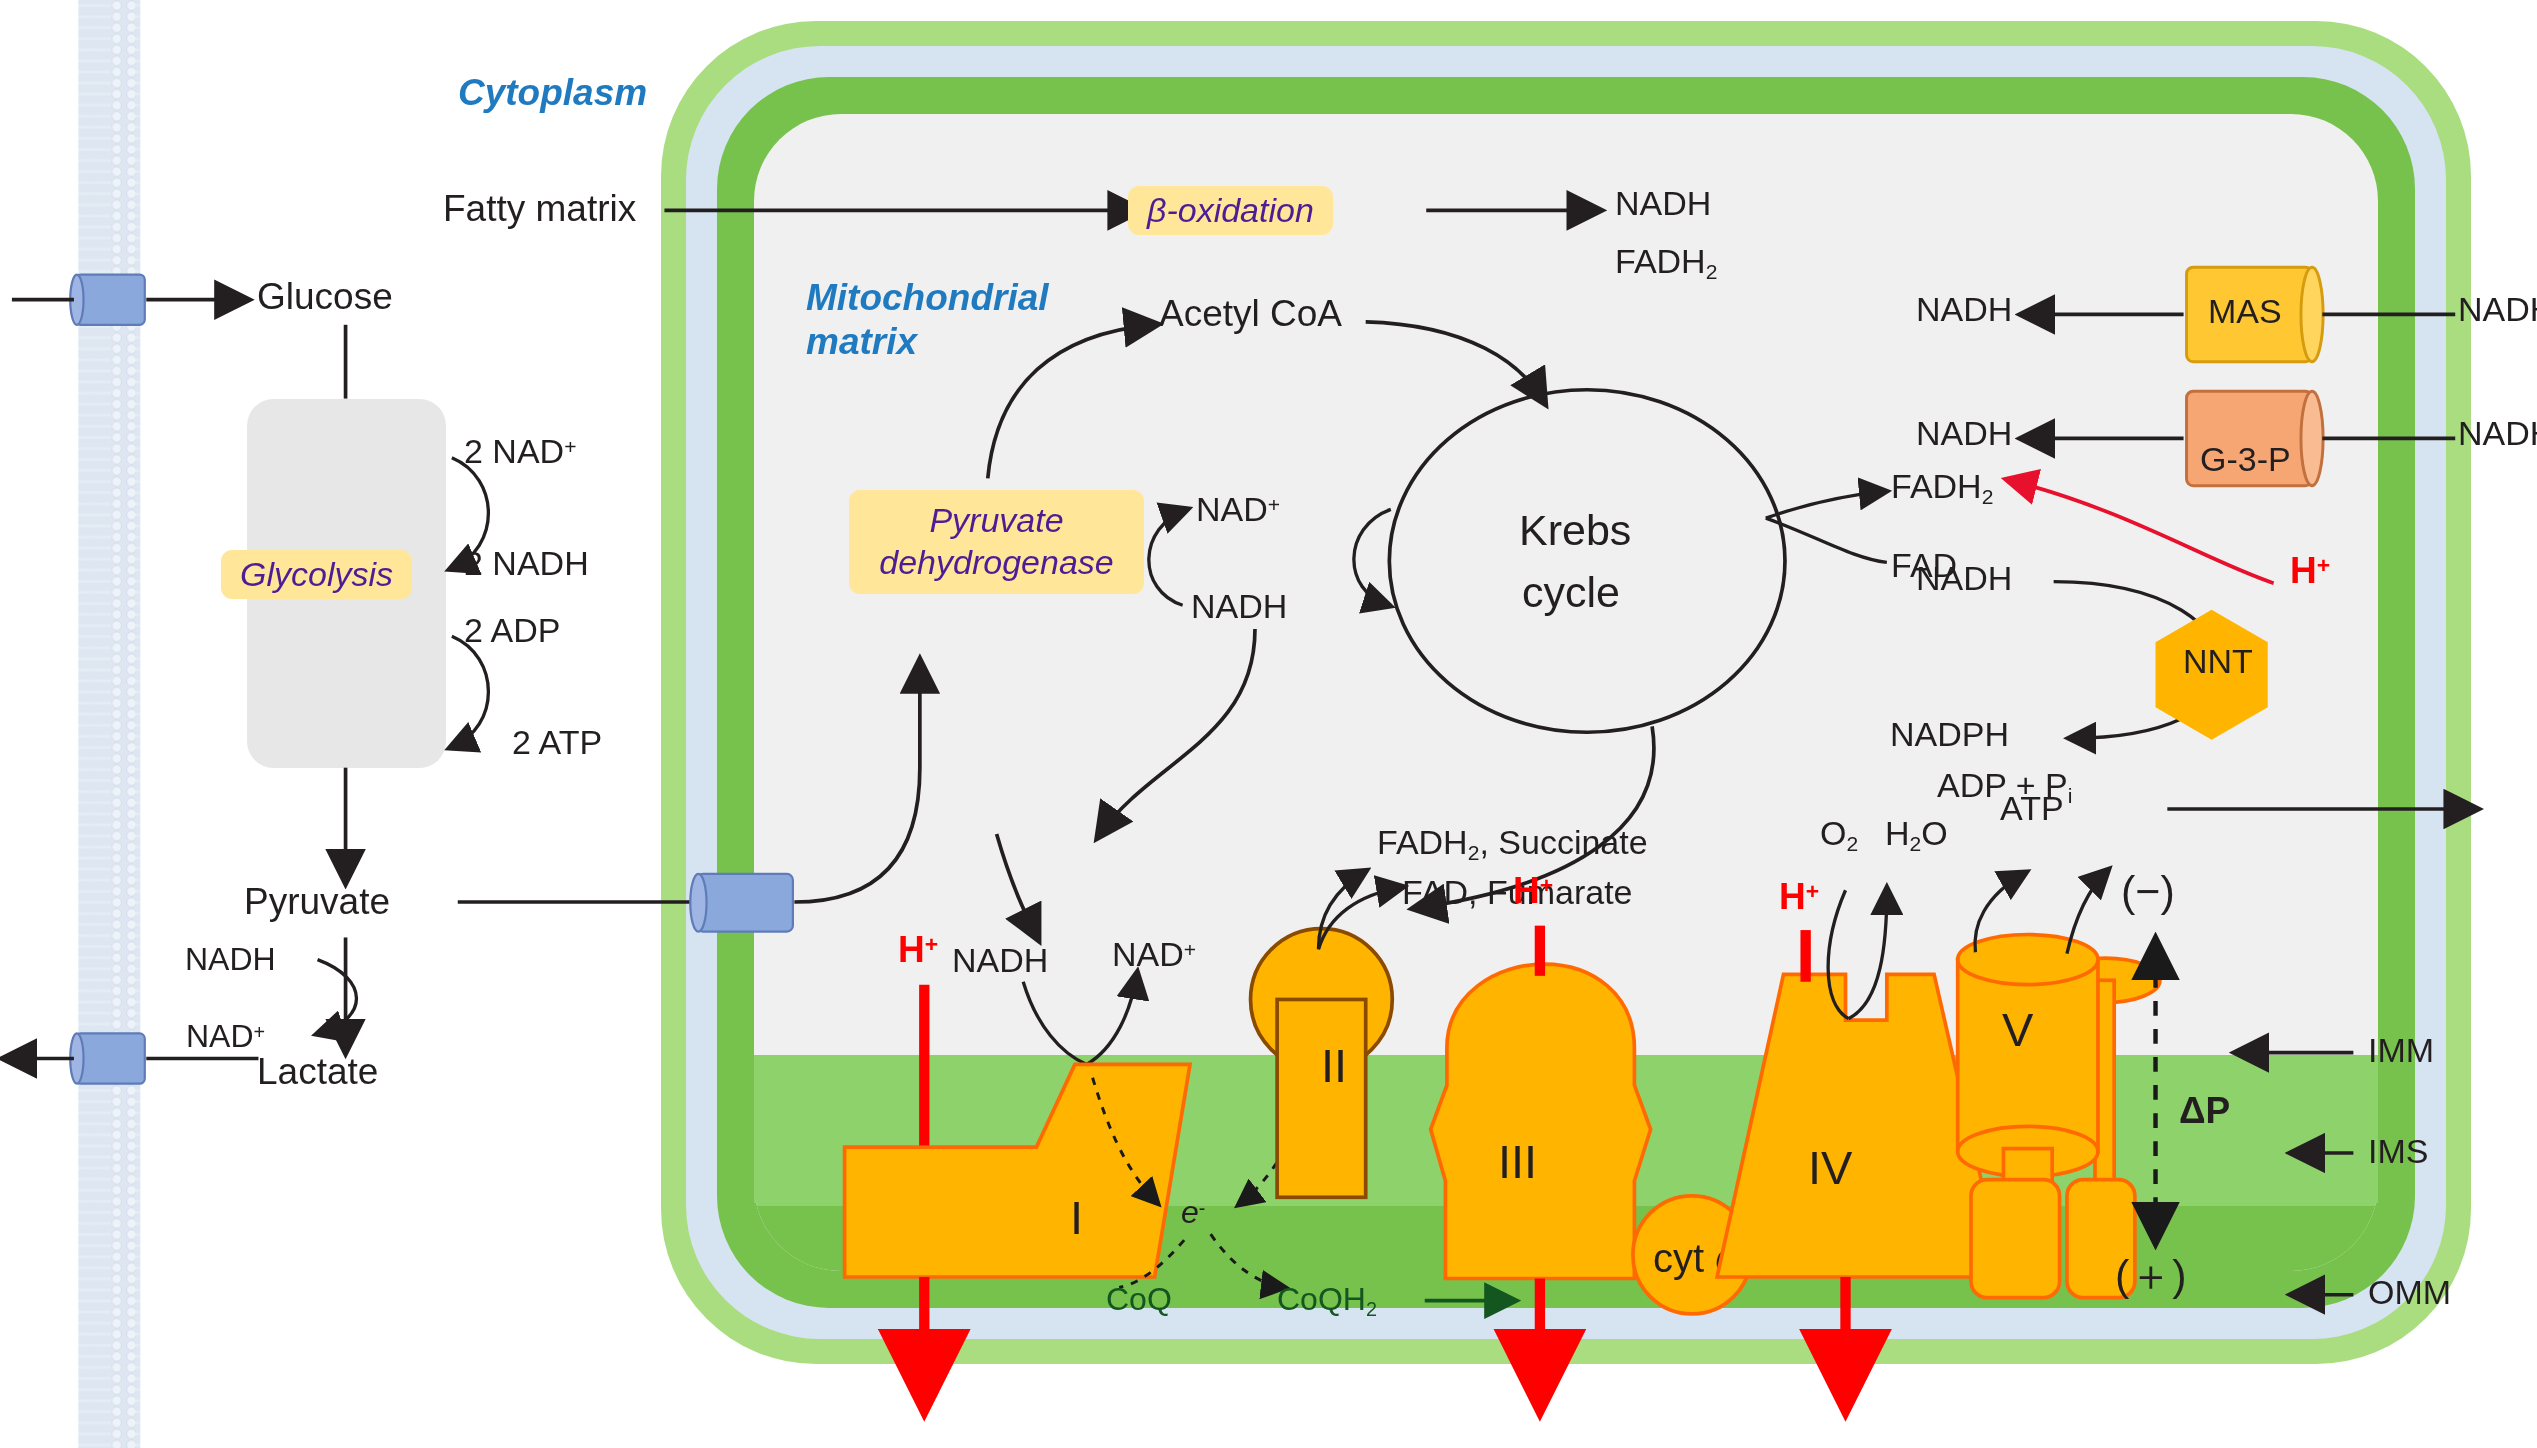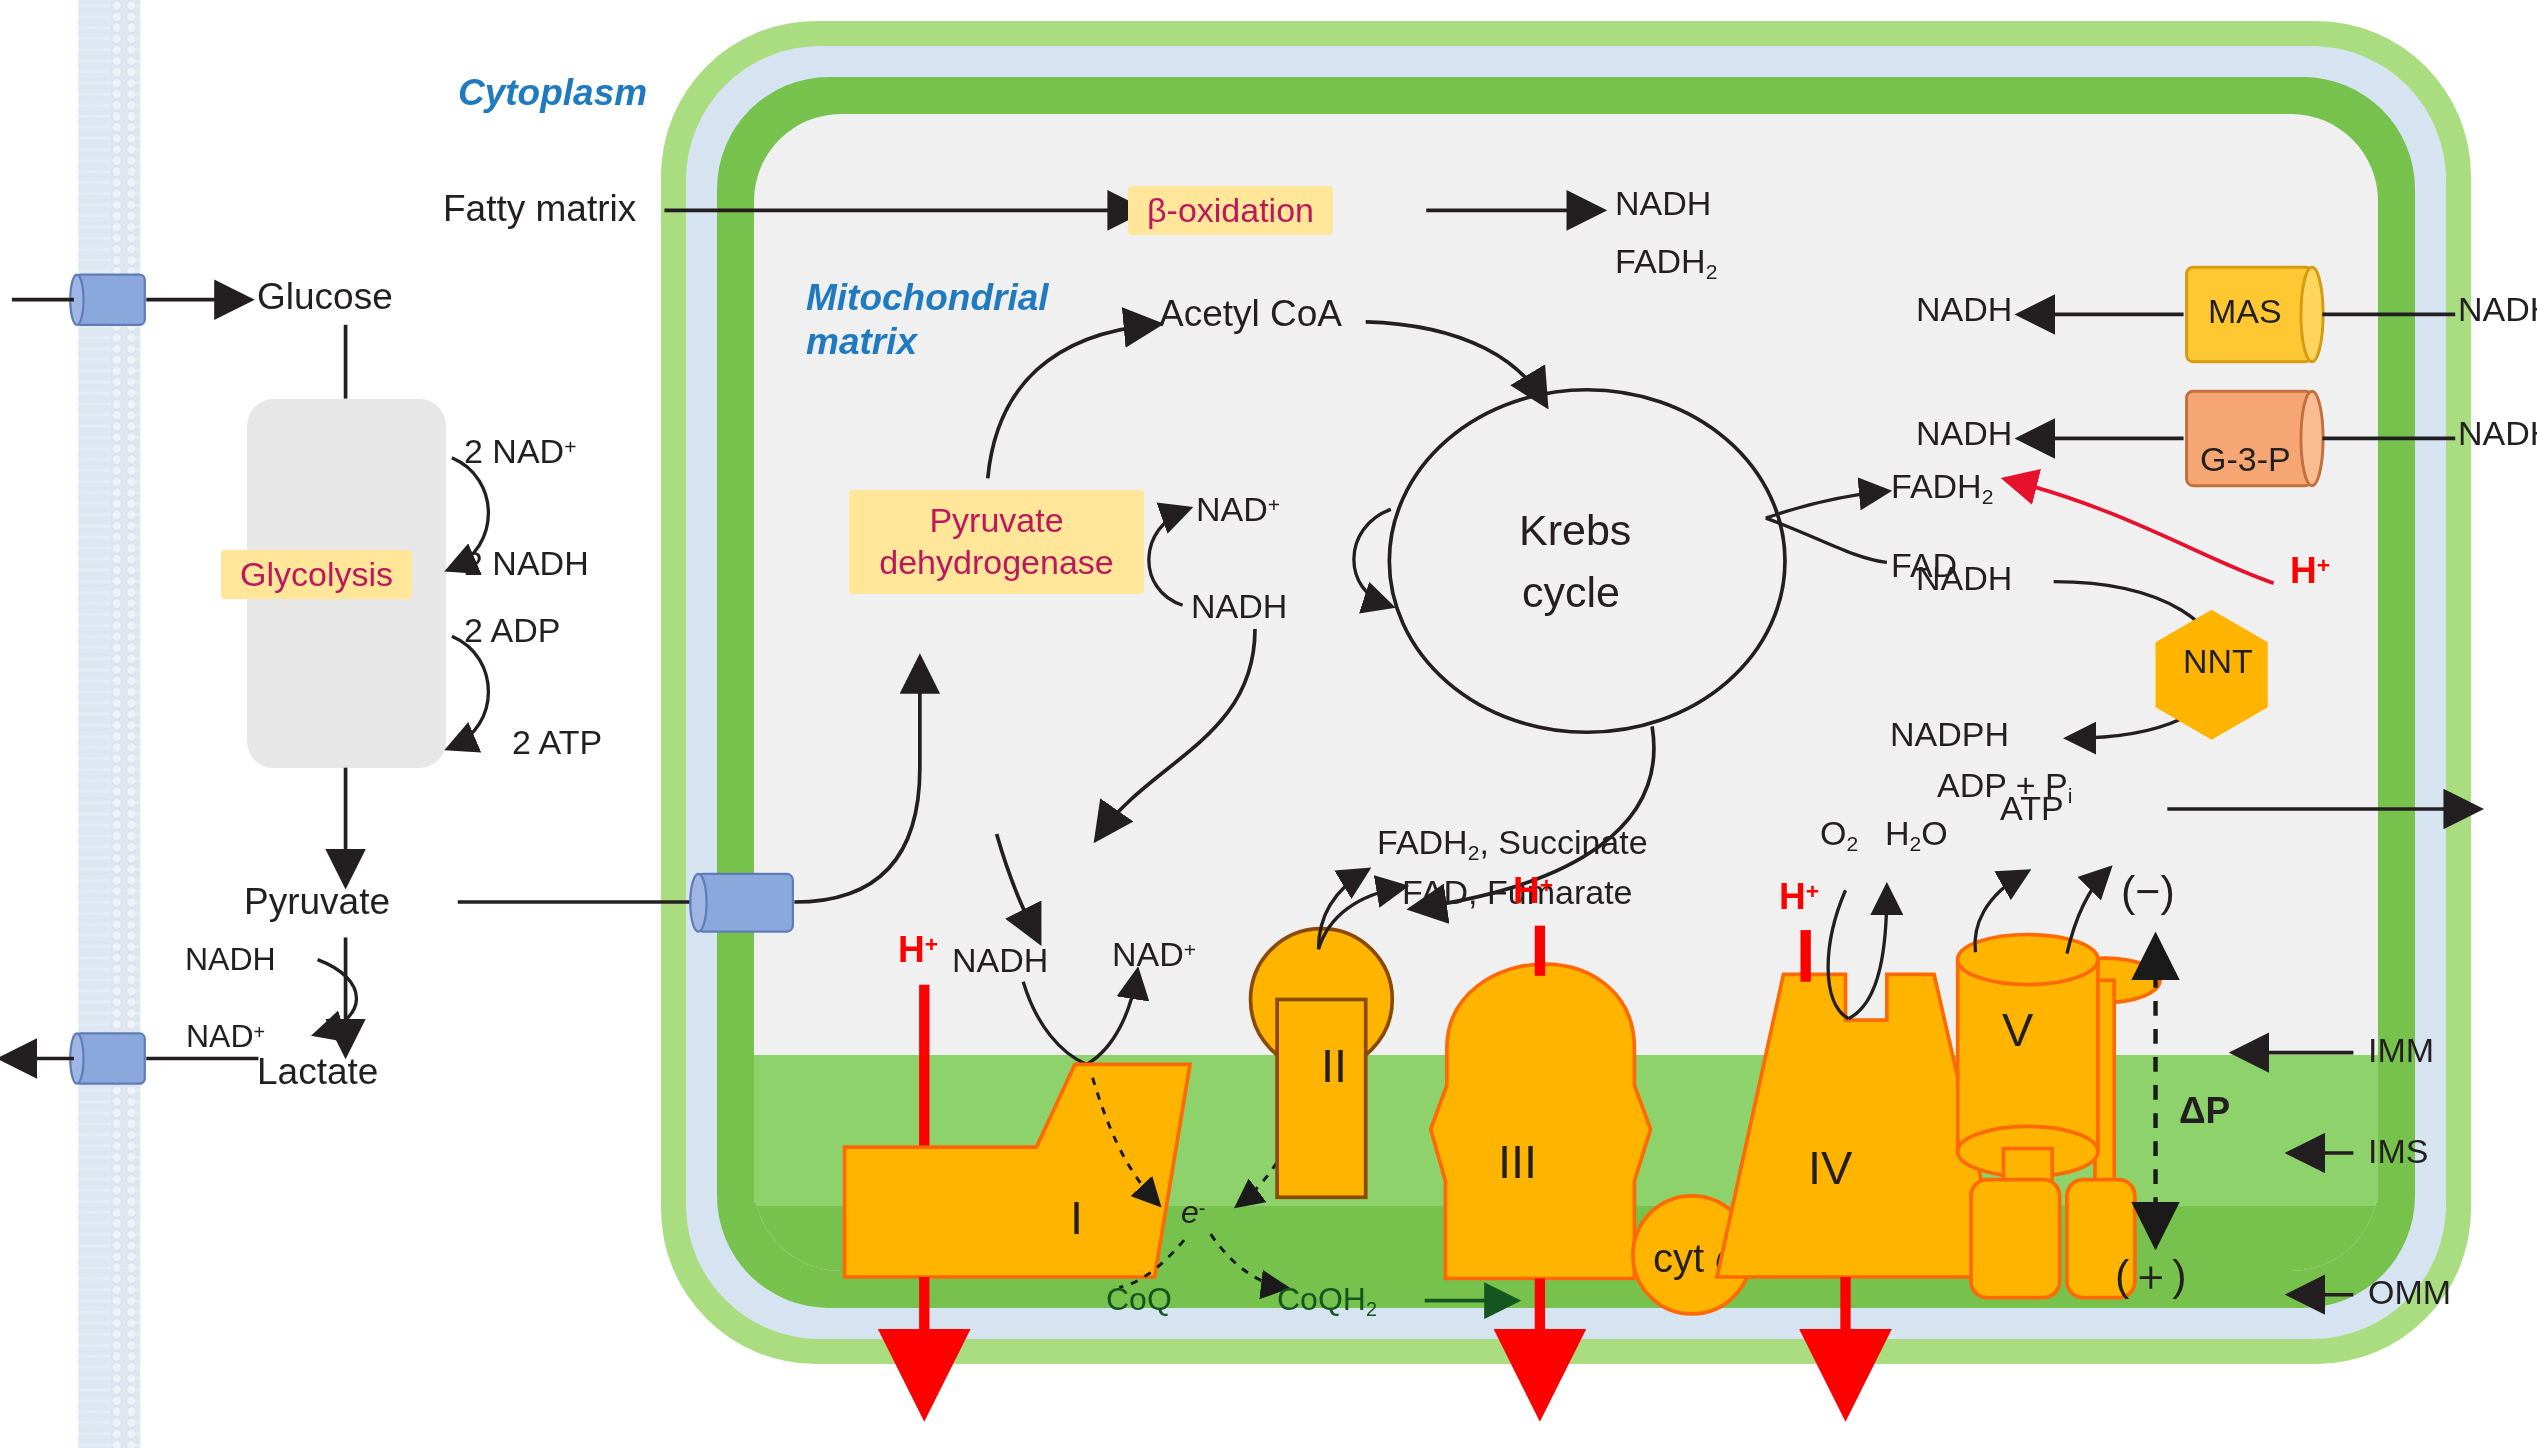--- a/index.html
+++ b/index.html
@@ -8,21 +8,21 @@
   .lbl{position:absolute;color:#231f20;white-space:nowrap;line-height:1.05;}
   .f50{font-size:37px;}
   .f46{font-size:34px;}
   .f44{font-size:32px;}
   .f40{font-size:40px;}
   .f58{font-size:43px;}
   .f64{font-size:47px;}
   .ital-blue{color:#1f7ac0;font-style:italic;font-weight:600;}
   .red{color:#ff0000;font-weight:700;}
   .dkgreen{color:#14561f;}
-  .hl{background:#ffe699;border-radius:4px;padding:6.6px 19px;display:inline-block;color:#be185d;}
+  .hl{background:#ffe699;border-radius:11px;padding:6.6px 19px;display:inline-block;color:#4c1d95;font-style:italic;}
   sub{font-size:0.62em;vertical-align:-0.28em;}
   sup{font-size:0.62em;vertical-align:0.42em;}
   svg{position:absolute;left:0;top:0;overflow:visible;}
   .arr{stroke:#231f20;stroke-width:5;fill:none;}
   .arrthin{stroke:#231f20;stroke-width:4.5;fill:none;}
   .dash{stroke:#1a1a1a;stroke-width:4;fill:none;stroke-dasharray:10 11;}
   .grnarr{stroke:#14561f;stroke-width:5;fill:none;}
   .redarr{stroke:#ff0000;stroke-width:14;fill:none;}
   .cplx{fill:#ffb400;stroke:#ff6a00;stroke-width:5;}
   .cplx2{fill:#ffb400;stroke:#8a4b00;stroke-width:5;}

